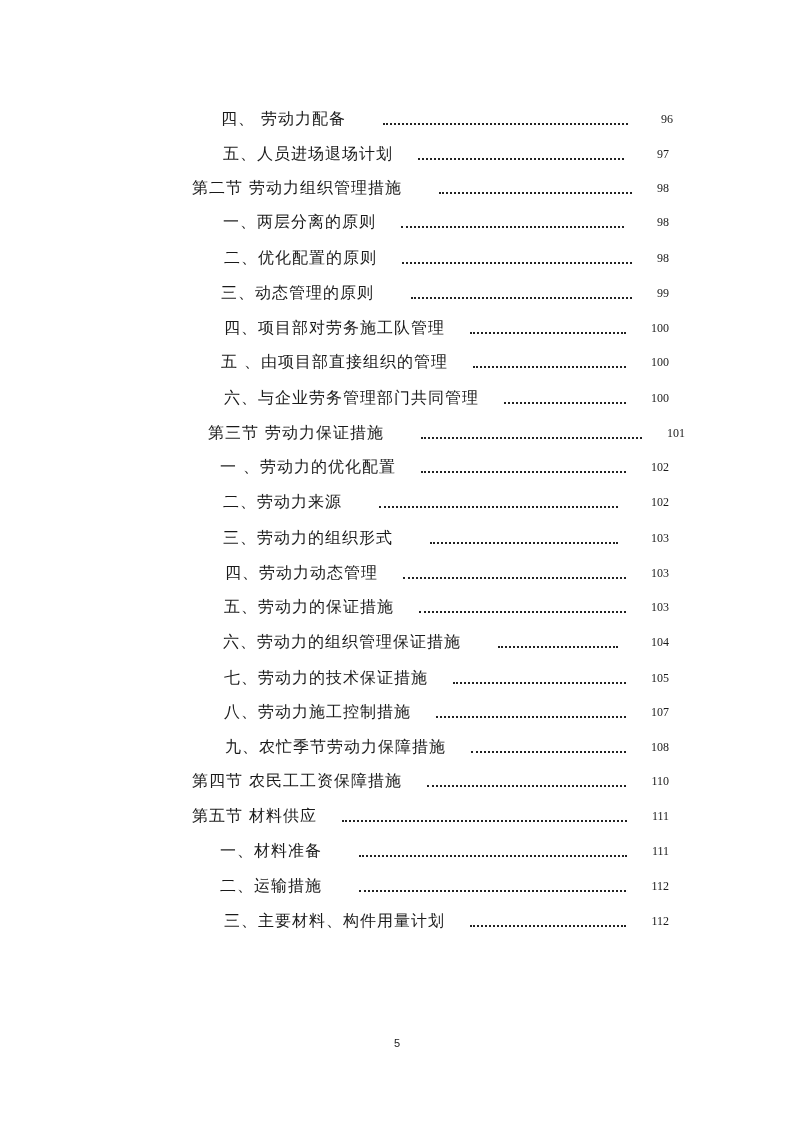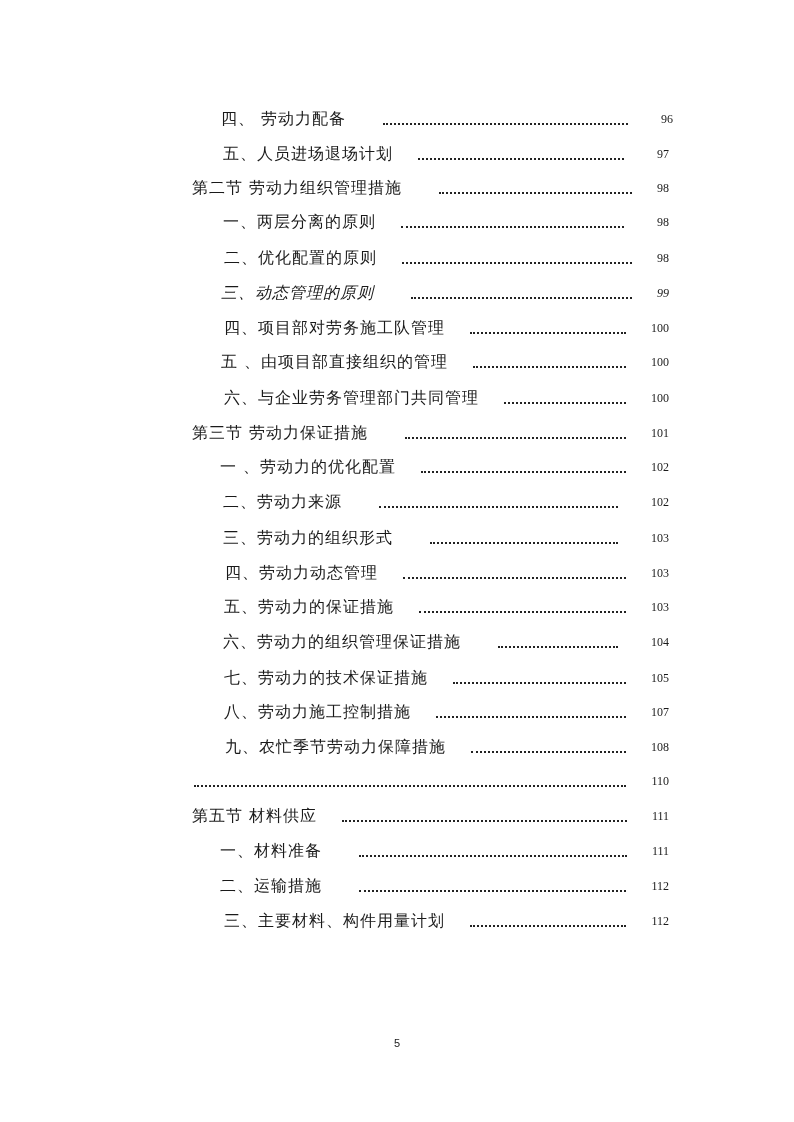--- a/index.html
+++ b/index.html
@@ -35,41 +35,41 @@
   <div class="toc-line" style="top:210px;left:223px;width:446px;">
     <span class="toc-text">一、两层分离的原则</span>
     <span class="toc-leader" style="margin-right:10px;"></span>
     <span class="toc-page">98</span>
   </div>
   <div class="toc-line" style="top:246px;left:224px;width:445px;">
     <span class="toc-text">二、优化配置的原则</span>
     <span class="toc-leader"></span>
     <span class="toc-page">98</span>
   </div>
-  <div class="toc-line" style="top:281px;left:221px;width:448px;font-style:italic;">
+  <div class="toc-line" style="top:281px;left:221px;width:448px;">
     <span class="toc-text">三、动态管理的原则</span>
     <span class="toc-leader" style="margin-left:14px;"></span>
     <span class="toc-page">99</span>
   </div>
   <div class="toc-line" style="top:316px;left:224px;width:445px;">
     <span class="toc-text">四、项目部对劳务施工队管理</span>
     <span class="toc-leader"></span>
     <span class="toc-page">100</span>
   </div>
   <div class="toc-line" style="top:350px;left:221px;width:448px;">
     <span class="toc-text">五 、由项目部直接组织的管理</span>
     <span class="toc-leader"></span>
     <span class="toc-page">100</span>
   </div>
   <div class="toc-line" style="top:386px;left:224px;width:445px;text-align:center;">
     <span class="toc-text">六、与企业劳务管理部门共同管理</span>
     <span class="toc-leader"></span>
     <span class="toc-page">100</span>
   </div>
-  <div class="toc-line" style="top:421px;left:192px;width:477px;">
+  <div class="toc-line" style="top:421px;left:208px;width:477px;">
     <span class="toc-text">第三节  劳动力保证措施</span>
     <span class="toc-leader" style="margin-left:14px;"></span>
     <span class="toc-page">101</span>
   </div>
   <div class="toc-line" style="top:455px;left:220px;width:449px;">
     <span class="toc-text">一 、劳动力的优化配置</span>
     <span class="toc-leader"></span>
     <span class="toc-page">102</span>
   </div>
   <div class="toc-line" style="top:490px;left:223px;width:446px;">
@@ -106,20 +106,21 @@
     <span class="toc-text">八、劳动力施工控制措施</span>
     <span class="toc-leader"></span>
     <span class="toc-page">107</span>
   </div>
   <div class="toc-line" style="top:735px;left:225px;width:444px;">
     <span class="toc-text">九、农忙季节劳动力保障措施</span>
     <span class="toc-leader"></span>
     <span class="toc-page">108</span>
   </div>
   <div class="toc-line" style="top:769px;left:192px;width:477px;">
+    <span class="toc-text">第四节  农民工工资保障措施</span>
     <span class="toc-leader"></span>
     <span class="toc-page">110</span>
   </div>
   <div class="toc-line" style="top:804px;left:192px;width:477px;">
     <span class="toc-text">第五节  材料供应</span>
     <span class="toc-leader"></span>
     <span class="toc-page">111</span>
   </div>
   <div class="toc-line" style="top:839px;left:220px;width:449px;">
     <span class="toc-text">一、材料准备</span>

